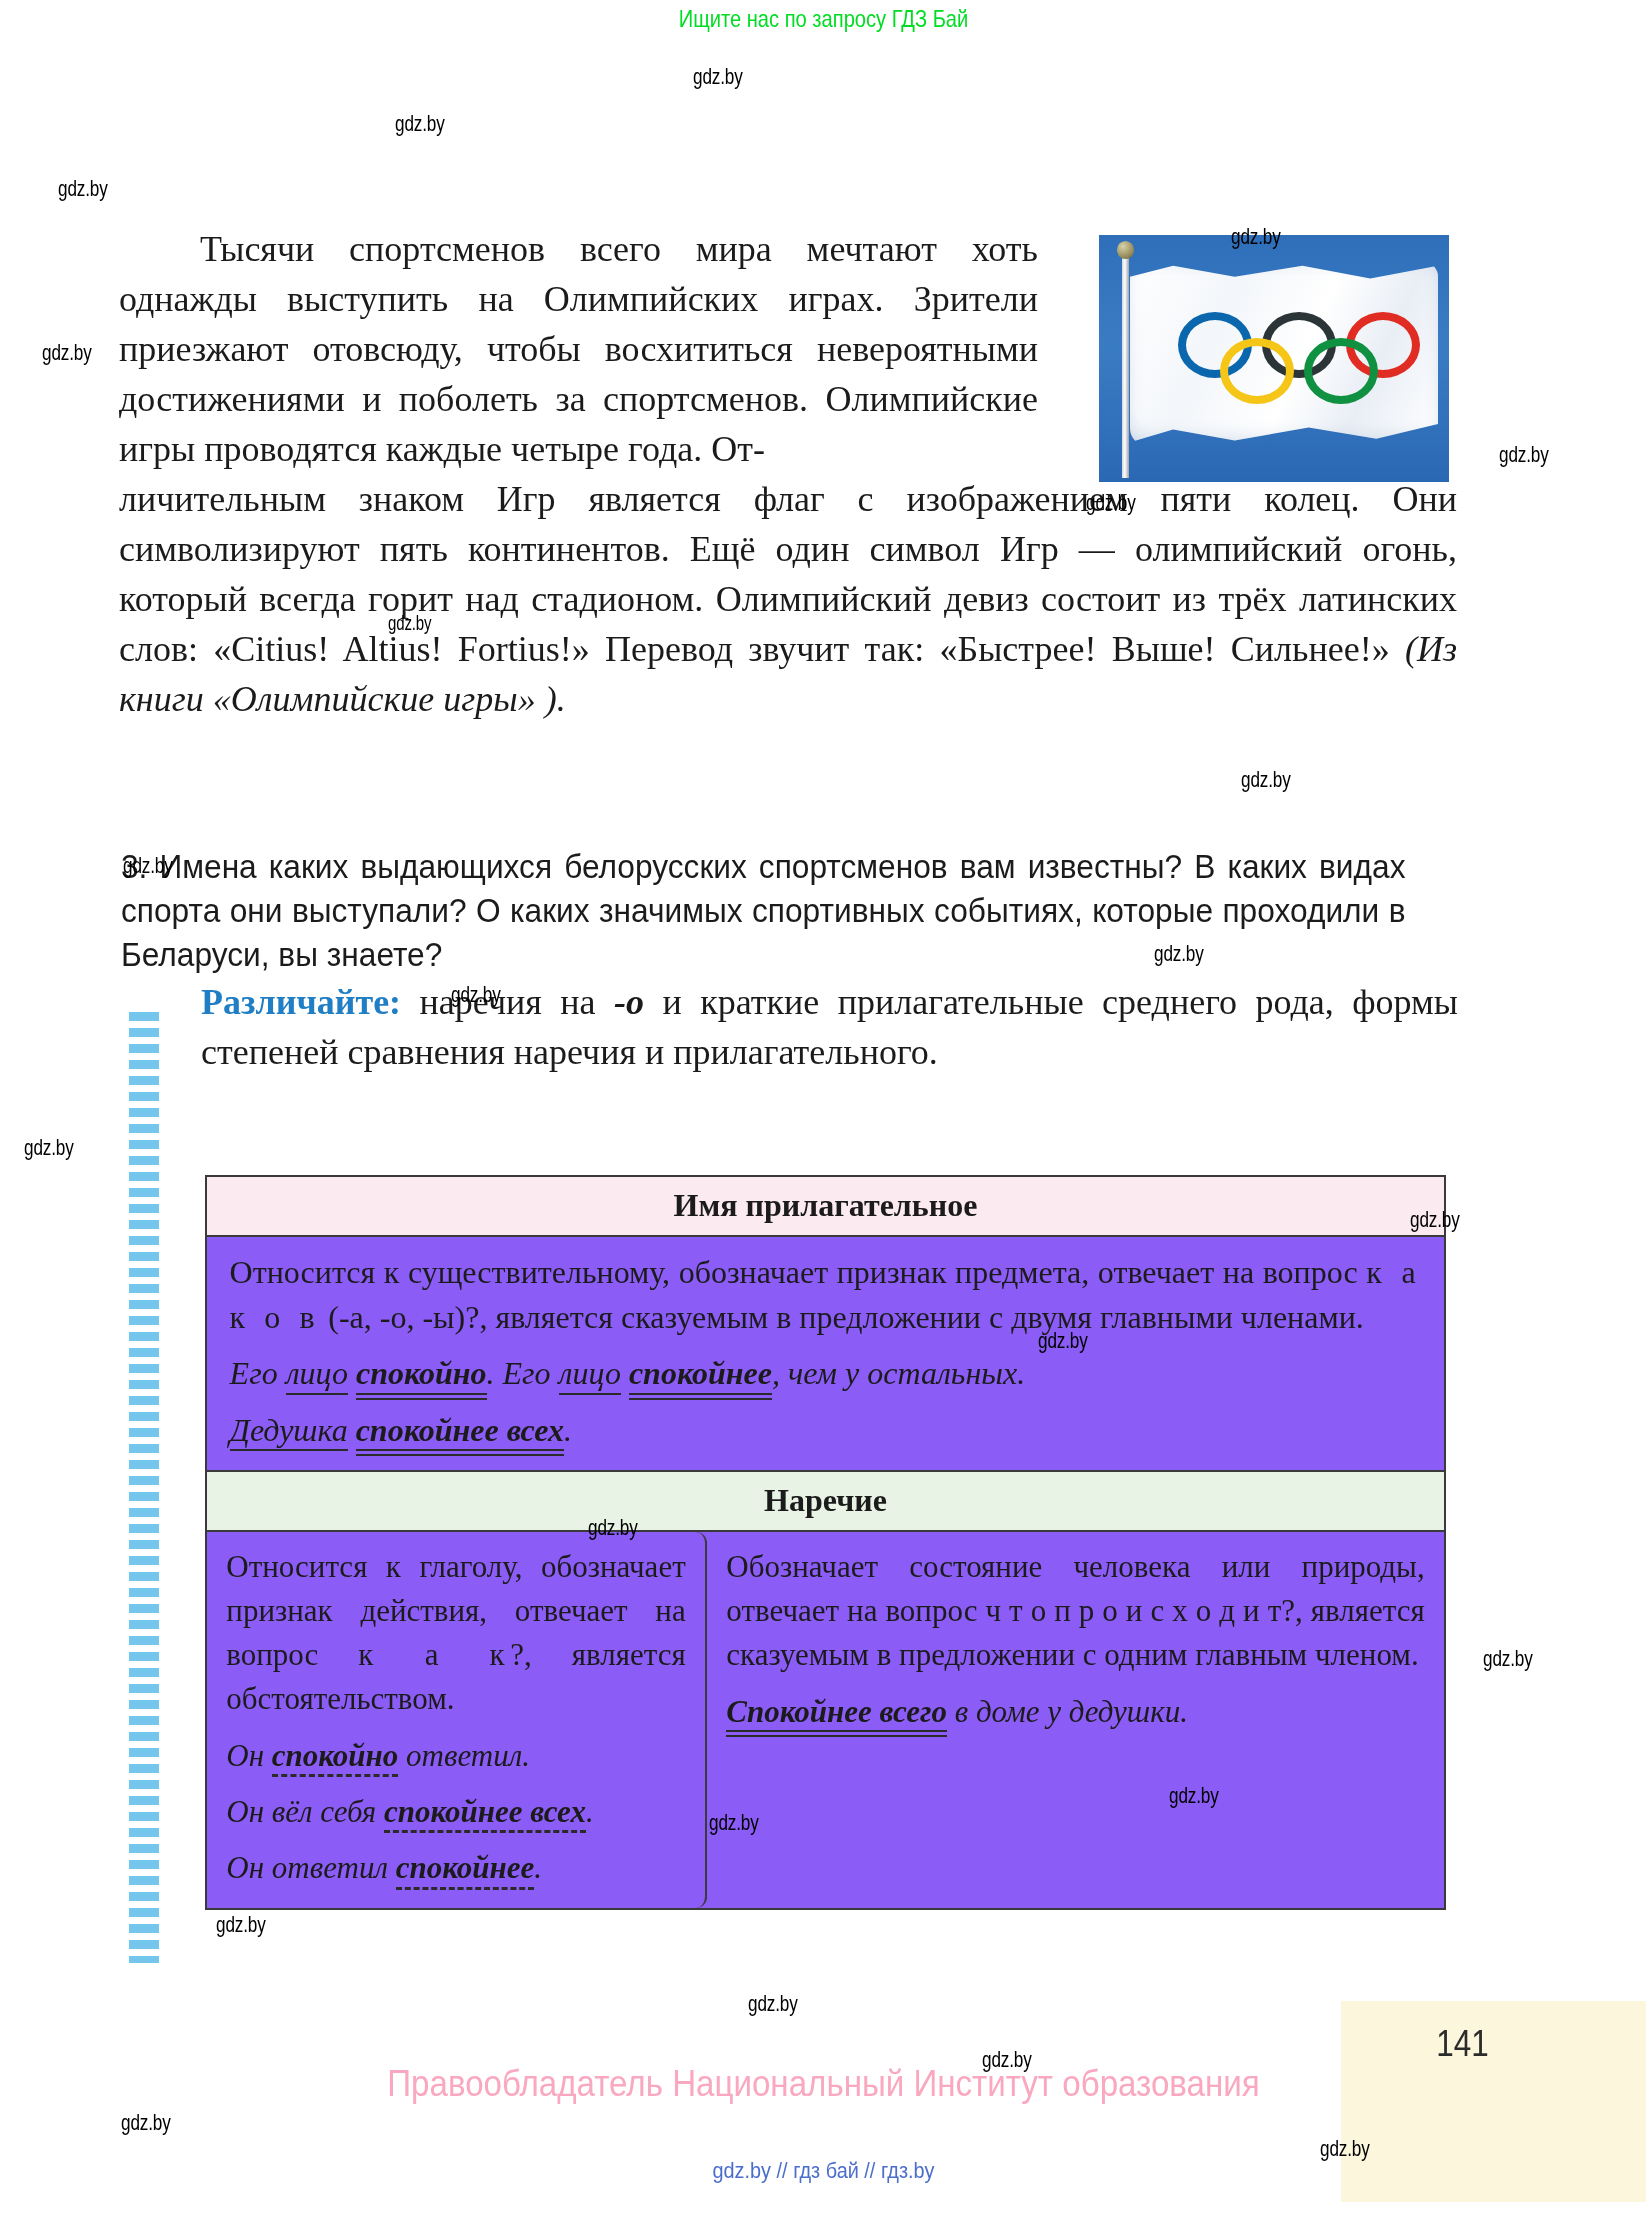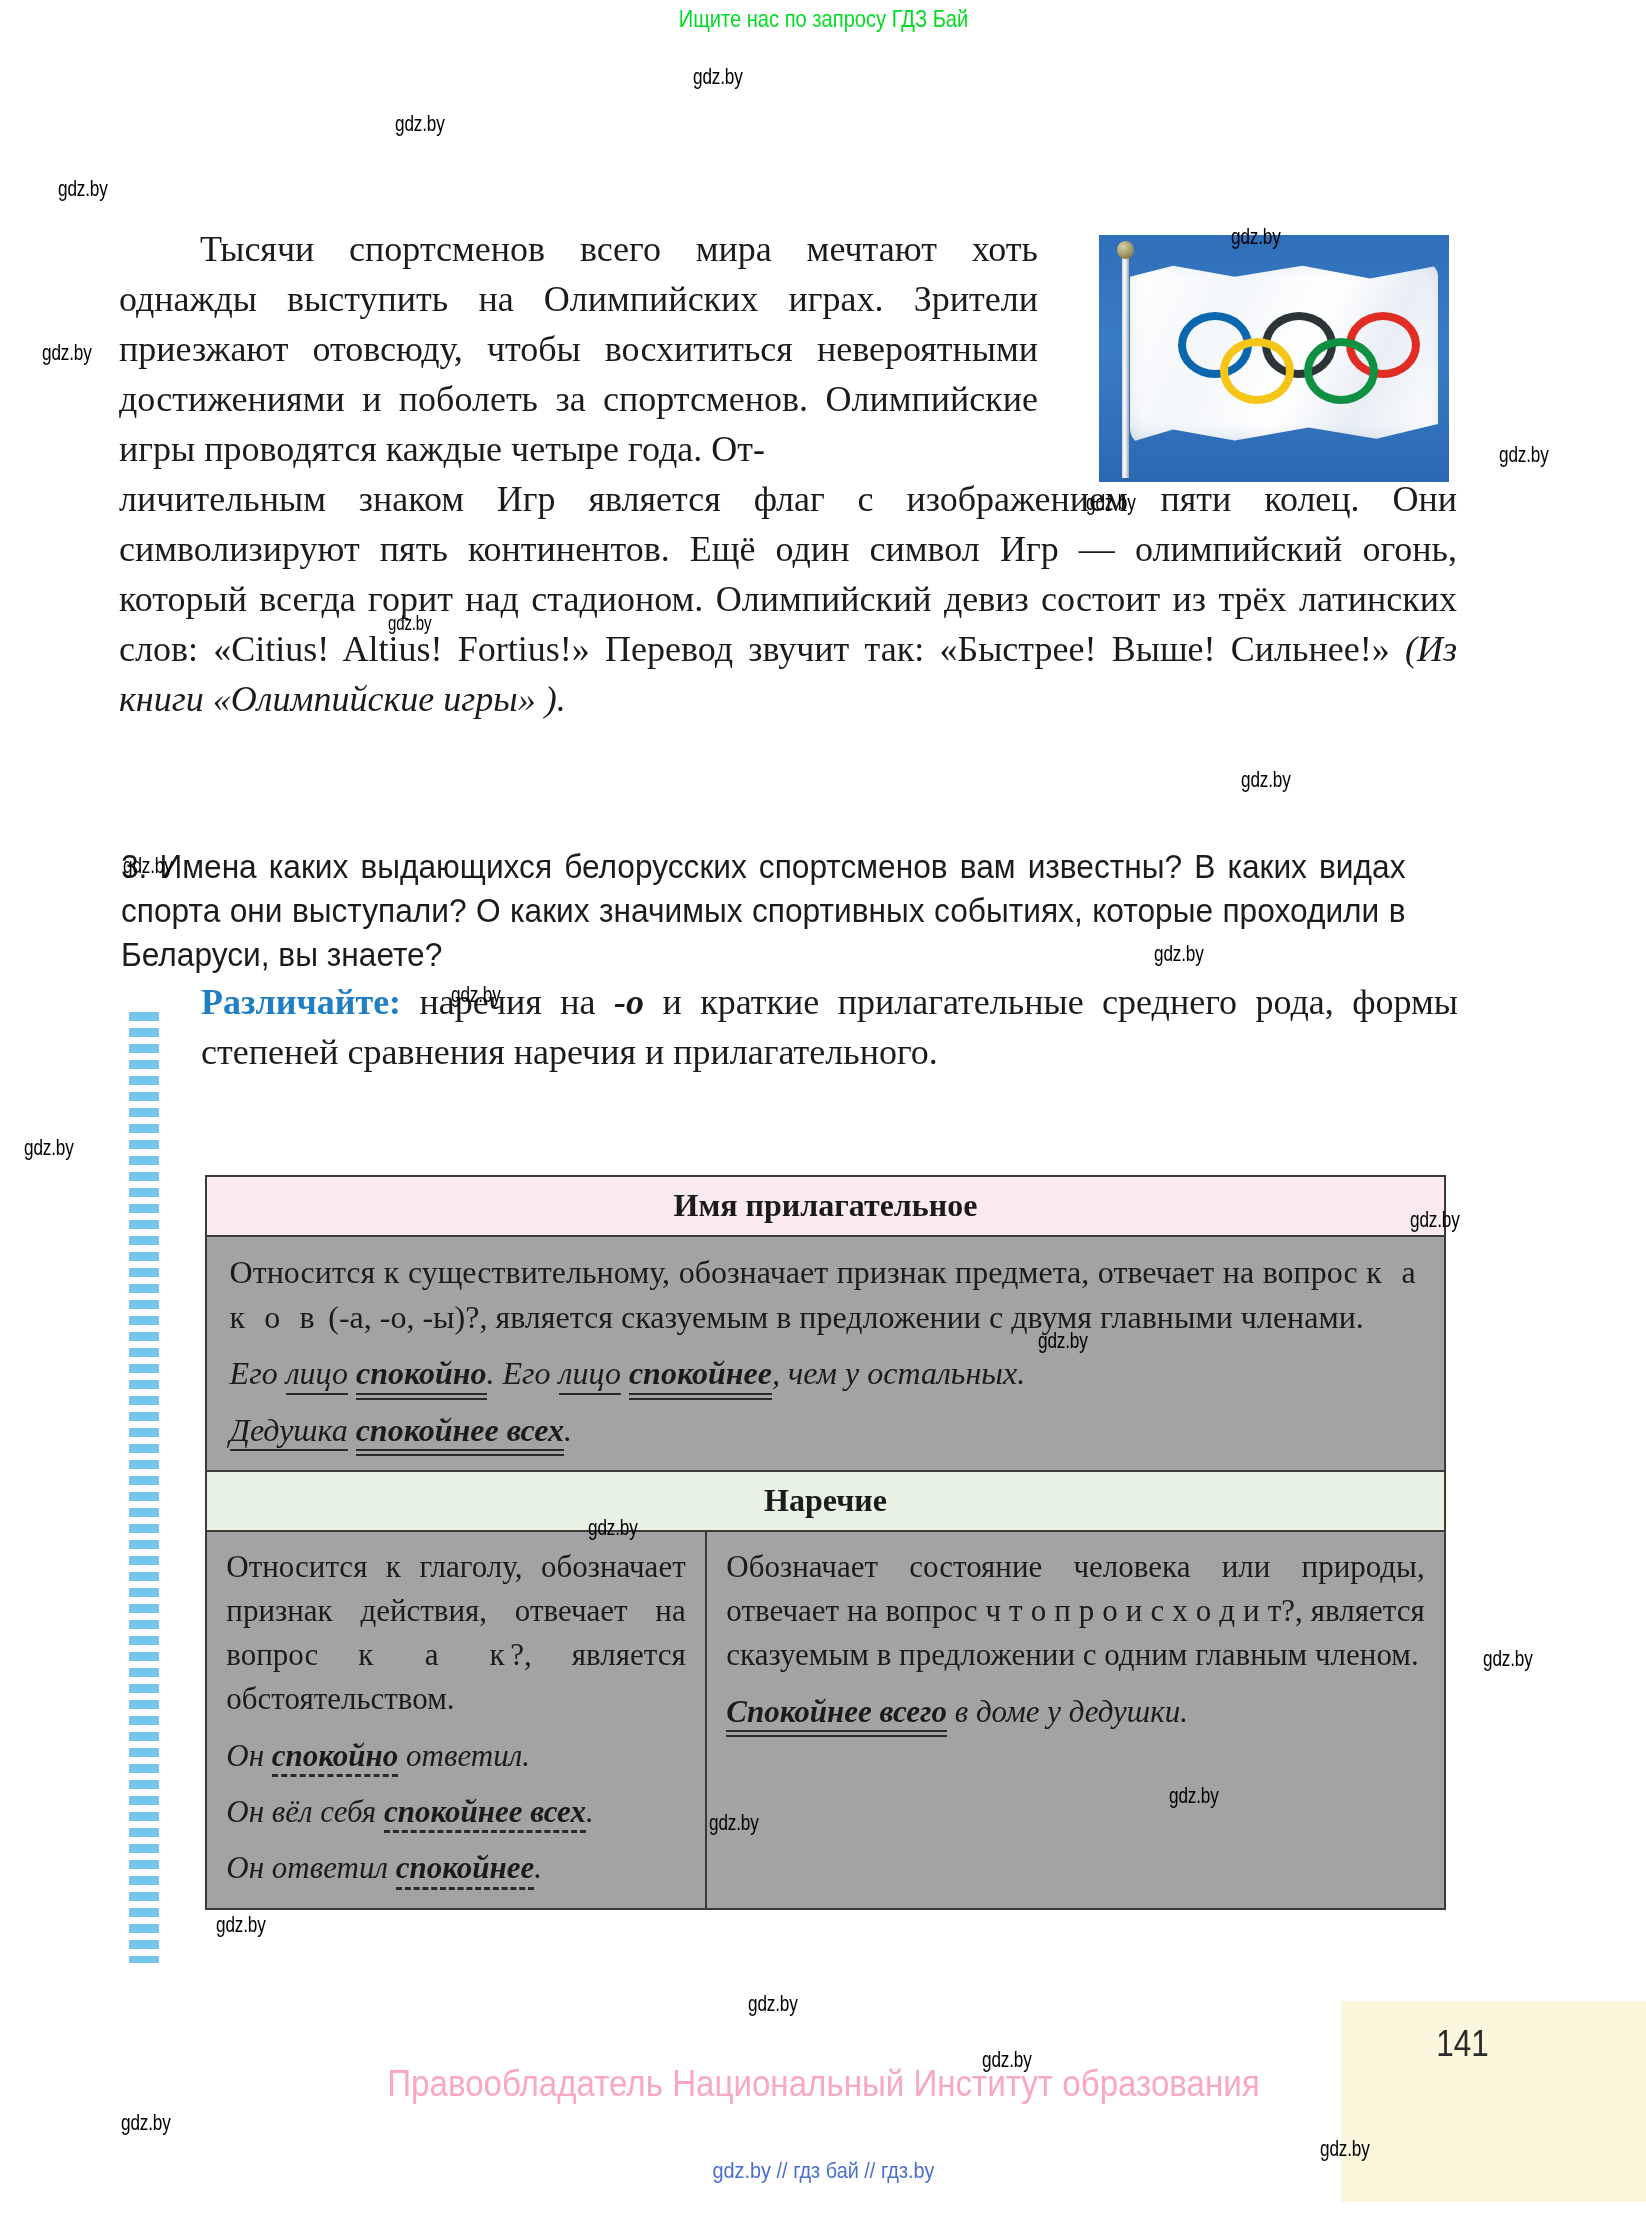--- a/index.html
+++ b/index.html
@@ -120,40 +120,40 @@
   }
   .distinguish .lead{
     color:#1f7ec4;font-weight:bold;
   }
   .distinguish .letter-o{font-weight:bold;font-style:italic;}
 
   
   .tbl{
     position:absolute;left:205px;top:1175px;width:1241px;
     border:2.4px solid #3a3a3a;
-    background:#a3a3a3;
+    background:#8b5cf6;
     z-index:10;
     box-sizing:border-box;
   }
   .thead{
     padding:9.7px 0 11.3px;
     text-align:center;
     font-size:32px;font-weight:bold;color:#1b1b1b;
     border-bottom:2.4px solid #3a3a3a;
   }
   .thead.adj{background:#fbeaf0;}
   .thead.adv{background:#e9f3e5;border-top:2.4px solid #3a3a3a;}
   .tbody{padding:13px 22.6px 17.7px;}
   .tbody p{margin:0;font-size:32px;line-height:45px;color:#1b1b1b;}
   .defn{text-align:justify;}
   .ex{font-style:italic;margin-top:11.3px !important;}
   .spaced{letter-spacing:5.6px;}
 
   .tworow{display:flex;}
-  .tcol{box-sizing:border-box;padding:13px 19.3px 17.7px;}
+  .tcol{box-sizing:border-box;padding:13px 19.3px 17.7px;border-radius:11px;}
   .tcol.left{width:500px;border-right:2.4px solid #3a3a3a;}
   .tcol.right{width:737px;}
   .tcol p{margin:0;font-size:31px;line-height:44px;color:#1b1b1b;}
   .tcol .ex{font-style:italic;font-size:31px;line-height:45px;}
 
   
   .u1{
     border-bottom:2.4px solid #2a2a2a;
     padding-bottom:1.6px;
   }

